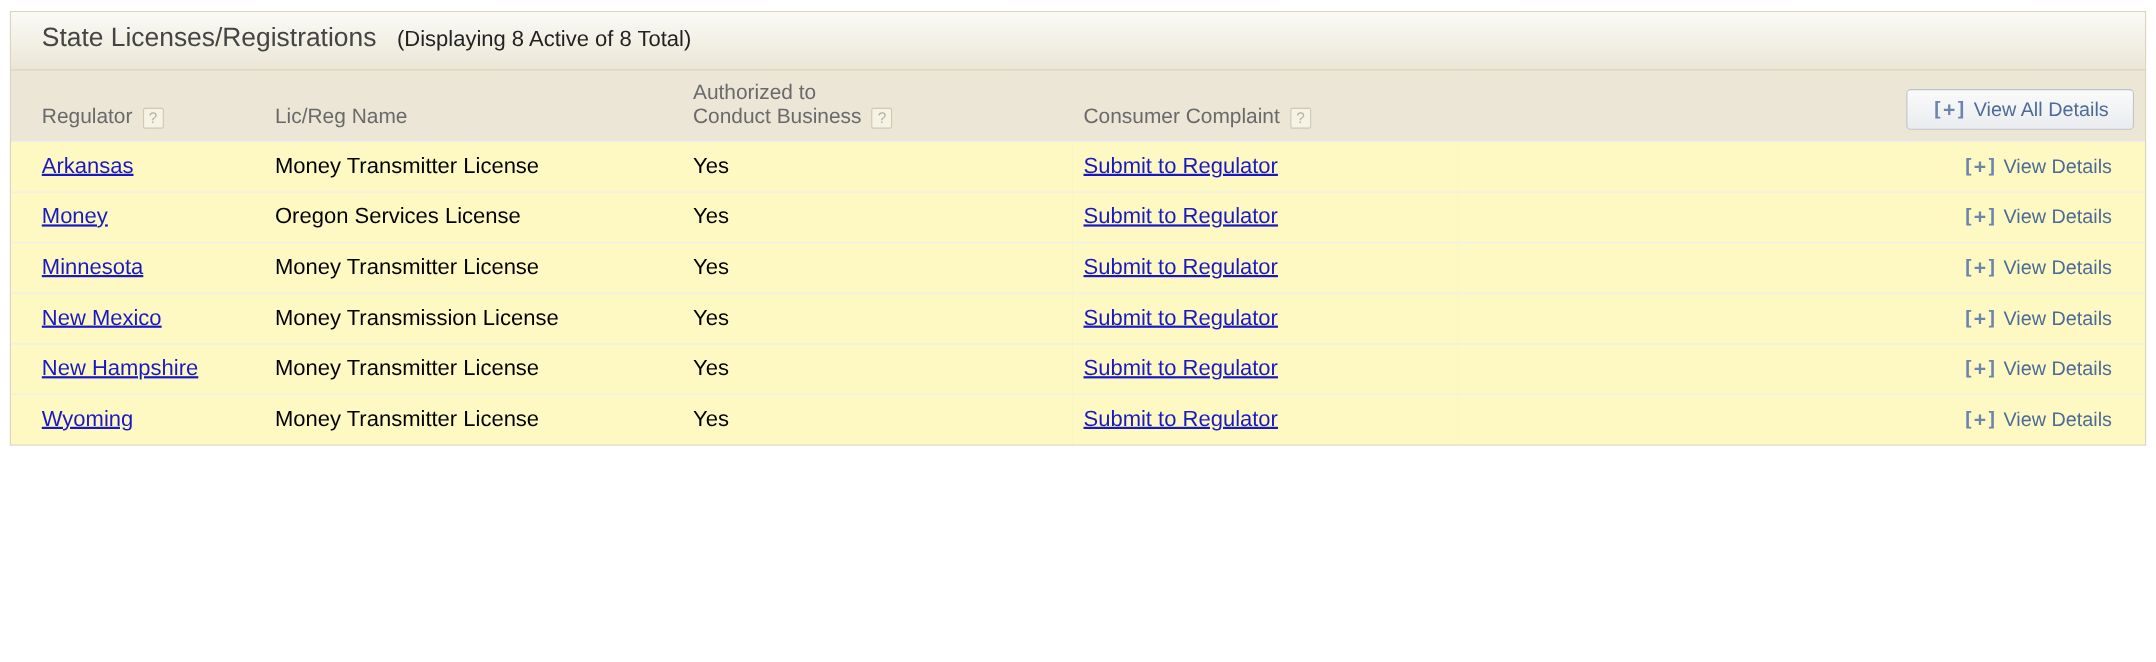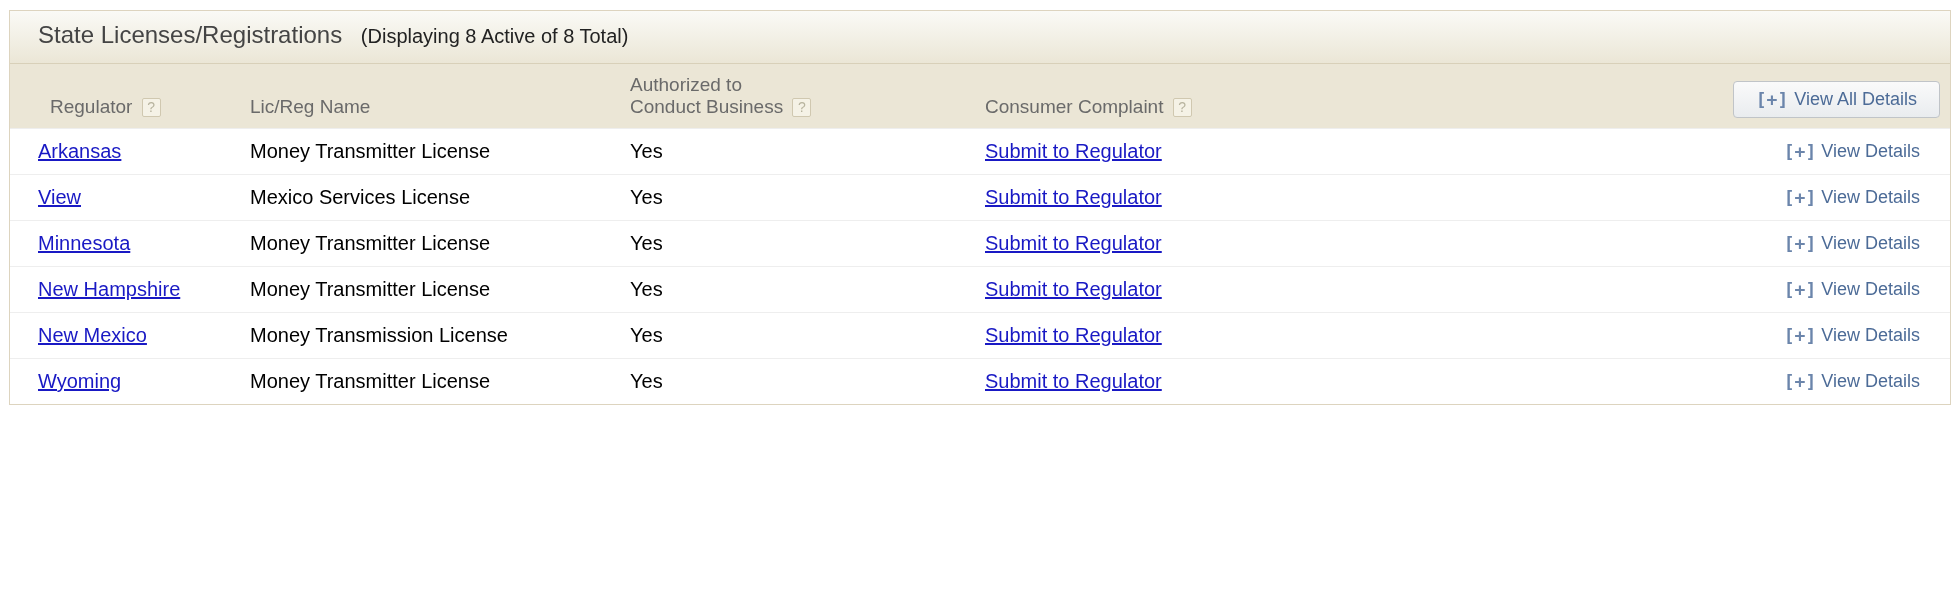--- a/index.html
+++ b/index.html
@@ -39,21 +39,21 @@
   .table col.c3 { width: 355px; }
   .table col.c4 { width: 350px; }
   .table col.c5 { }
   .th-row td {
     background: #ebe6d6;
     padding: 10px 10px 10px 10px;
     color: #6a6a6a;
     font-size: 19px;
     vertical-align: bottom;
   }
-  .th-row td:first-child { padding-left: 40px; }
+  .th-row td:first-child { padding-left: 28px; }
   .th-row .center { text-align: left; }
   .help {
     display: inline-flex;
     align-items: center;
     justify-content: center;
     width: 17px;
     height: 17px;
     border: 1px solid #d0c8b0;
     background: #f5f2e6;
     color: #b8b49f;
@@ -72,21 +72,21 @@
     background: linear-gradient(#fafafa, #e9ecef);
     color: #4c6b97;
     font-size: 18px;
     padding: 7px 22px;
     border-radius: 4px;
     cursor: pointer;
     float: right;
     white-space: nowrap;
   }
   .tbody td {
-    background: #ffffff;
+    background: #fef9c3;
     border-top: 1px solid #eee;
     padding: 11px 10px;
     font-size: 20px;
     color: #000;
     vertical-align: middle;
   }
   .tbody td:first-child { padding-left: 28px; }
   .tbody .center { text-align: left; }
   .link {
     color: #1919c4;
@@ -159,58 +159,58 @@
           <td class="center">Yes</td>
           <td><a class="link">Submit to Regulator</a></td>
           <td>
             <span class="view-details">
               <span class="plus-bracket">[+]</span>
               <span>View Details</span>
             </span>
           </td>
         </tr>
         <tr>
-          <td><a class="link">View</a></td>
-          <td>Mexico Services License</td>
+          <td><a class="link">Money</a></td>
+          <td>Oregon Services License</td>
           <td class="center">Yes</td>
           <td><a class="link">Submit to Regulator</a></td>
           <td>
             <span class="view-details">
               <span class="plus-bracket">[+]</span>
               <span>View Details</span>
             </span>
           </td>
         </tr>
         <tr>
           <td><a class="link">Minnesota</a></td>
-          <td>Money Transmitter License</td>
-          <td class="center">Yes</td>
-          <td><a class="link">Submit to Regulator</a></td>
-          <td>
-            <span class="view-details">
-              <span class="plus-bracket">[+]</span>
-              <span>View Details</span>
-            </span>
-          </td>
-        </tr>
-        <tr>
-          <td><a class="link">New Hampshire</a></td>
           <td>Money Transmitter License</td>
           <td class="center">Yes</td>
           <td><a class="link">Submit to Regulator</a></td>
           <td>
             <span class="view-details">
               <span class="plus-bracket">[+]</span>
               <span>View Details</span>
             </span>
           </td>
         </tr>
         <tr>
           <td><a class="link">New Mexico</a></td>
           <td>Money Transmission License</td>
+          <td class="center">Yes</td>
+          <td><a class="link">Submit to Regulator</a></td>
+          <td>
+            <span class="view-details">
+              <span class="plus-bracket">[+]</span>
+              <span>View Details</span>
+            </span>
+          </td>
+        </tr>
+        <tr>
+          <td><a class="link">New Hampshire</a></td>
+          <td>Money Transmitter License</td>
           <td class="center">Yes</td>
           <td><a class="link">Submit to Regulator</a></td>
           <td>
             <span class="view-details">
               <span class="plus-bracket">[+]</span>
               <span>View Details</span>
             </span>
           </td>
         </tr>
         <tr>

